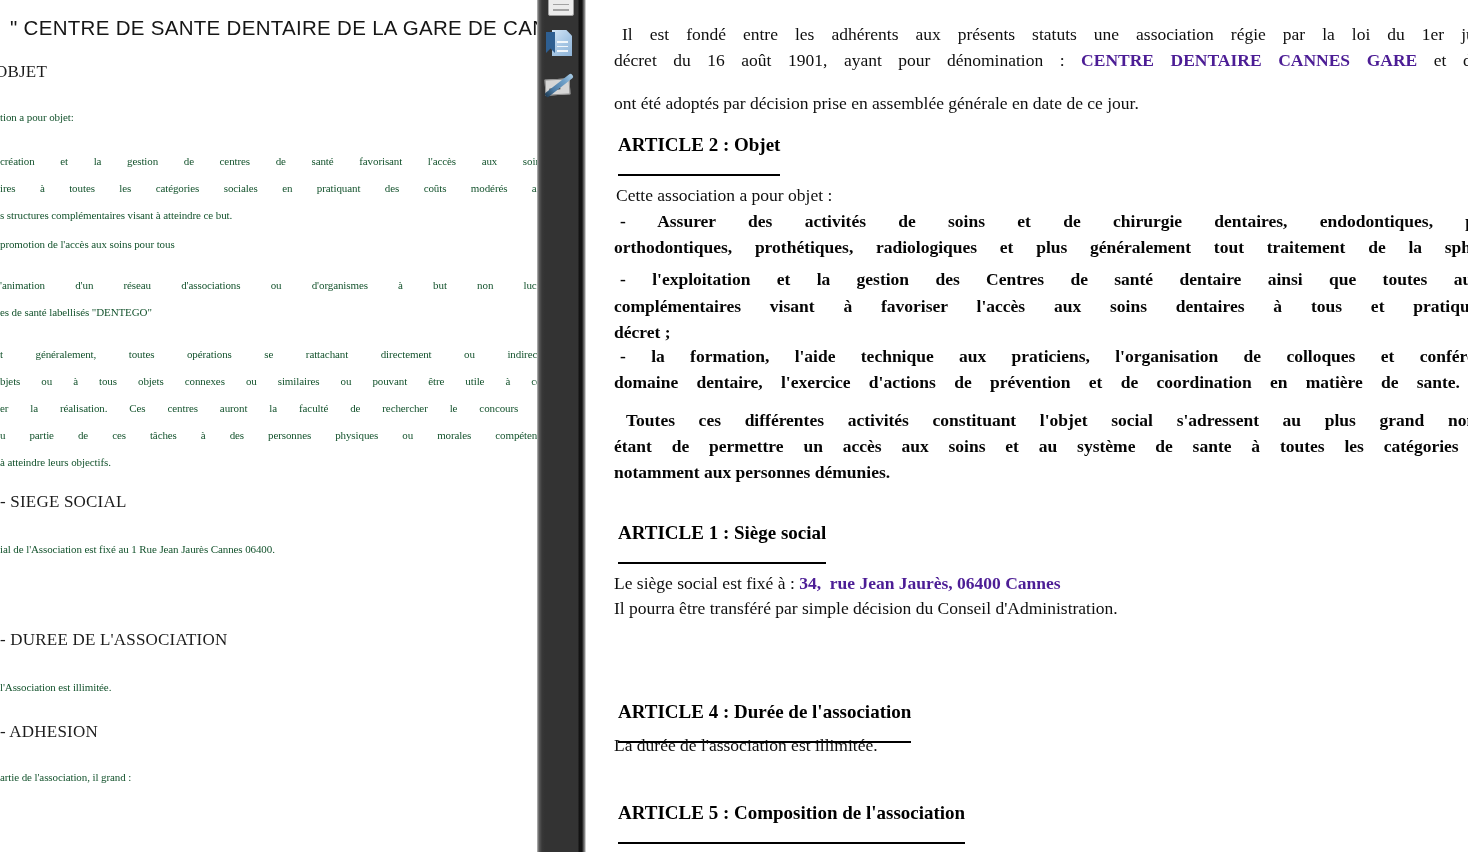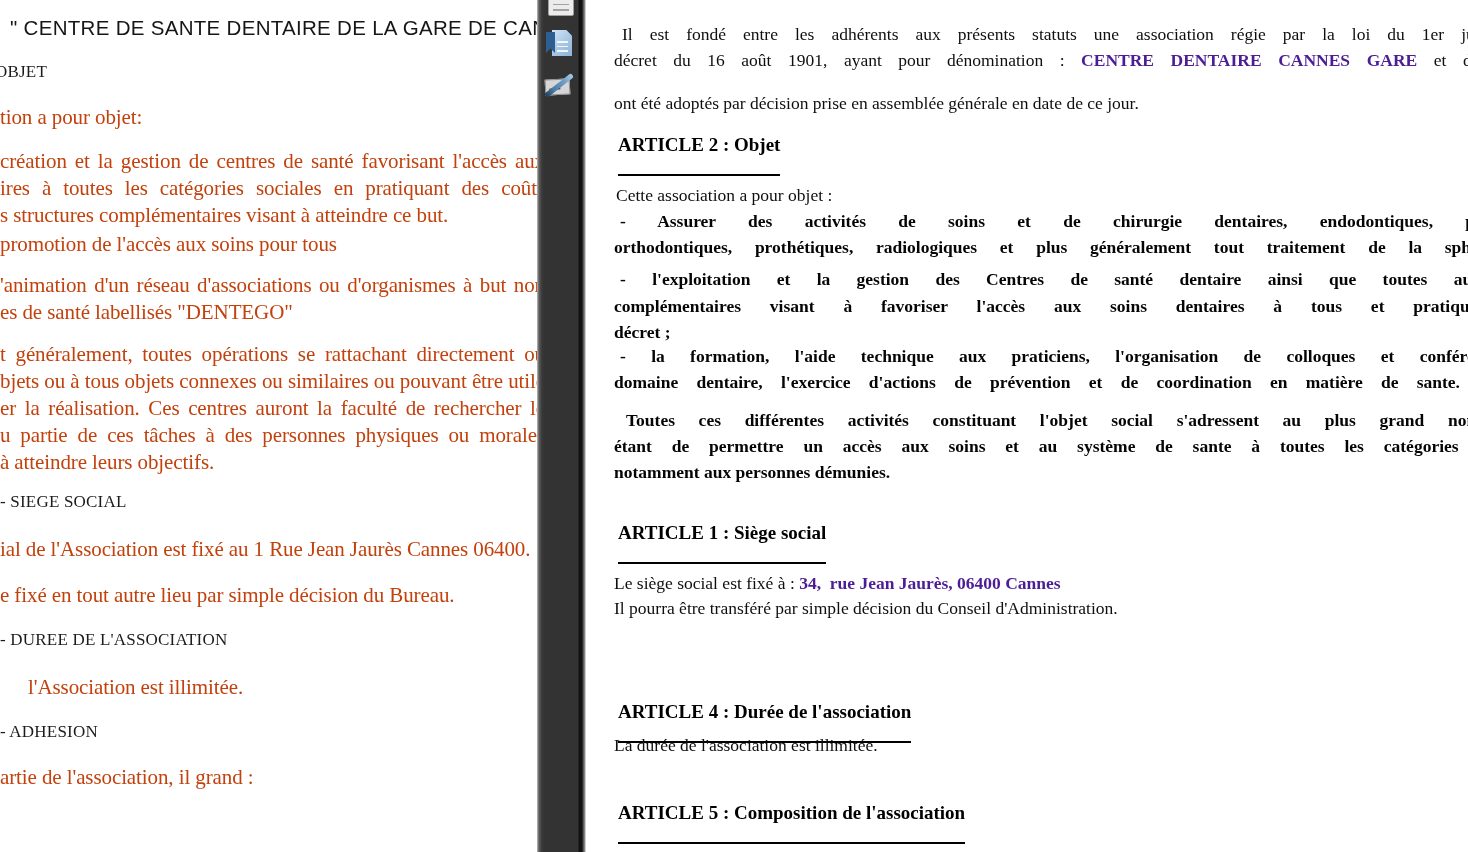--- a/index.html
+++ b/index.html
@@ -15,21 +15,21 @@
   
   .jst{
     white-space:normal;overflow:hidden;
     text-align:justify;text-align-last:justify;-moz-text-align-last:justify;
   }
   
   .l-title{
     font-family:"Liberation Sans", sans-serif;font-size:20.5px;letter-spacing:.3px;
     color:#161616;
   }
-  .l-body{font-size:21px;letter-spacing:-.1px;color:#c2410c;line-height:22px;}
+  .l-body{font-size:11px;letter-spacing:-.1px;color:#14532d;line-height:22px;}
   .l-head{font-size:17px;color:#1c1c1c;letter-spacing:.2px;}
   .l-jst{width:545px;height:23px;}
   
   .r-body{font-size:17.5px;color:#0f0f0f;line-height:24px;}
   .r-bold{font-weight:bold;color:#050505;}
   .r-head{
     font-size:19px;font-weight:bold;color:#000;
     border-bottom:2px solid #000;padding-bottom:18px;display:inline-block;
   }
   .r-jst{width:880px;height:25px;}
@@ -85,24 +85,23 @@
   <div class="ln l-body" style="left:0;top:301px;">es de santé labellisés "DENTEGO"</div>
 
   <div class="ln l-body jst l-jst" style="left:0;top:343px;">t généralement, toutes opérations se rattachant directement ou indirecte</div>
   <div class="ln l-body jst l-jst" style="left:0;top:370px;">bjets ou à tous objets connexes ou similaires ou pouvant être utile à ces</div>
   <div class="ln l-body jst l-jst" style="left:0;top:397px;">er la réalisation. Ces centres auront la faculté de rechercher le concours c</div>
   <div class="ln l-body jst l-jst" style="left:0;top:424px;">u partie de ces tâches à des personnes physiques ou morales compétente</div>
   <div class="ln l-body" style="left:0;top:451px;">à atteindre leurs objectifs.</div>
 
   <div class="ln l-head" style="left:0;top:492px;">- SIEGE SOCIAL</div>
   <div class="ln l-body" style="left:0;top:538px;">ial de l'Association est fixé au 1 Rue Jean Jaurès Cannes 06400.</div>
-  <div class="ln l-body" style="left:0;top:584px;">e fixé en tout autre lieu par simple décision du Bureau.</div>
 
   <div class="ln l-head" style="left:0;top:630px;">- DUREE DE L'ASSOCIATION</div>
-  <div class="ln l-body" style="left:0;top:676px;padding-left:28px;">l'Association est illimitée.</div>
+  <div class="ln l-body" style="left:0;top:676px;">l'Association est illimitée.</div>
 
   <div class="ln l-head" style="left:0;top:722px;">- ADHESION</div>
   <div class="ln l-body" style="left:0;top:766px;">artie de l'association, il grand :</div>
 </div>
 
 <div id="nav-strip">
   <div class="nav-icon" id="icon-pages">
     <span class="pg-lines"></span>
   </div>
   <div class="nav-icon" id="icon-bookmarks">

